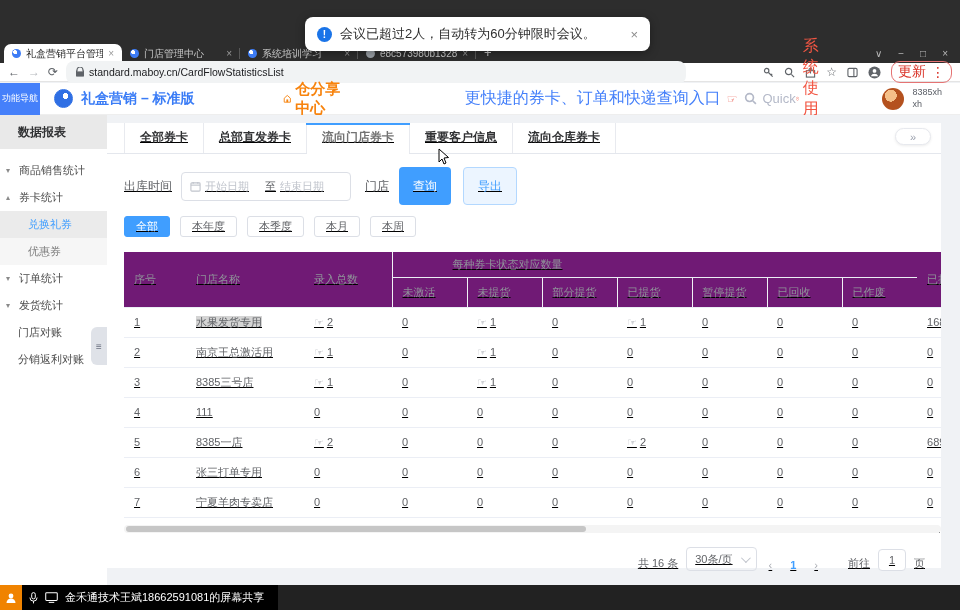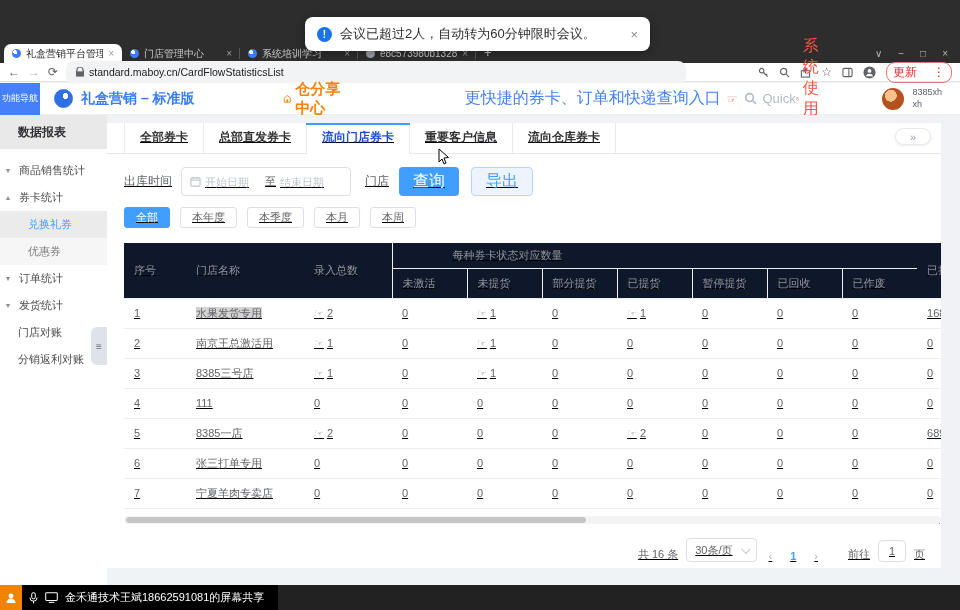--- a/index.html
+++ b/index.html
@@ -17,21 +17,21 @@
   .favicon.plain { background:#9aa0a6; }
   .btab-close { color:#9a9a9a; font-size:10px; line-height:1; }
   .newtab-btn { color:#c7c7c7; font-size:13px; margin:0 10px 3px 8px; }
   .wincontrols { margin-left:auto; display:flex; gap:16px; align-items:center; padding:0 12px 4px 0; color:#b9b9b9; font-size:10px; }
   .toolbar { position:absolute; left:0; top:63px; width:960px; height:19px; background:#fff; display:flex; align-items:center; padding:0 8px; gap:8px; border-bottom:1px solid #e4e4e4; }
   .nav-ic { color:#5f6368; font-size:12px; line-height:1; }
   .nav-ic.dim { color:#b6b9bd; }
   .urlbar { flex:1; height:23px; background:#f1f3f4; border-radius:8px; display:flex; align-items:center; gap:5px; padding:0 10px; max-width:620px; }
   .urlbar .url { font-size:10.5px; color:#202124; }
   .tb-right { margin-left:auto; display:flex; align-items:center; gap:10px; }
-  .update-pill { border:1px solid #e57373; color:#d93025; border-radius:9px; font-size:12px; padding:1px 6px; display:flex; gap:16px; align-items:center; }
+  .update-pill { border:1px solid #e57373; color:#d93025; border-radius:9px; font-size:14px; padding:1px 6px; display:flex; gap:5px; align-items:center; }
 
   
   .toast { position:absolute; left:305px; top:17px; width:345px; height:34px; background:#fff; border-radius:8px; box-shadow:0 2px 10px rgba(0,0,0,.35); display:flex; align-items:center; gap:8px; padding:0 12px; z-index:50; }
   .toast-ic { width:15px; height:15px; border-radius:50%; background:#1a74e8; color:#fff; font-size:10px; font-weight:bold; display:flex; align-items:center; justify-content:center; flex:none; }
   .toast-text { font-size:13px; color:#2f2f2f; white-space:nowrap; }
   .toast-close { margin-left:auto; color:#8b8b8b; font-size:13px; }
 
   
   .appbar { position:absolute; left:0; top:83px; width:960px; height:32px; background:#fff; display:flex; align-items:center; border-bottom:1px solid #eee; }
   .func-nav { width:40px; height:32px; background:#4580fa; color:#fff; font-size:9px; line-height:1.2; display:flex; align-items:center; justify-content:center; text-align:center; flex:none; }
@@ -57,46 +57,46 @@
   .side-item.sub.active { background:#ebebeb; color:#409eff; }
   .side-handle { position:absolute; right:0; top:212px; width:16px; height:38px; background:#dfe2e8; border-radius:6px 0 0 6px; display:flex; align-items:center; justify-content:center; color:#6b7280; font-size:10px; }
 
   .main-area { flex:1; background:#f0f2f5; padding:0 19px 25px 0; }
   .panel { background:#fff; height:445px; position:relative; padding:0 0 0 0;text-decoration:underline; }
 
   
   .main-tabs { display:flex; padding-left:17px; border-bottom:1px solid #e4e7ed; position:relative; margin-top:8px; }
   .mtab { height:30px; line-height:28px; padding:0 15px; font-size:12px; font-weight:bold; color:#303133; border-right:1px solid #e8eaef; position:relative; cursor:pointer; }
   .mtab:first-child { border-left:1px solid #e8eaef; }
-  .mtab.active { color:#1d4ed8; }
+  .mtab.active { color:#737373; }
   .mtab.active::before { content:""; position:absolute; left:-1px; right:-1px; top:0; height:2px; background:#409eff; }
   .mtab.active::after { content:""; position:absolute; left:0; right:0; bottom:-1px; height:1px; background:#fff; }
   .collapse-pill { position:absolute; right:10px; top:5px; width:36px; height:17px; border:1px solid #e7e9ee; border-radius:9px; box-shadow:0 1px 3px rgba(0,0,0,.08); display:flex; align-items:center; justify-content:center; color:#9aa0ad; font-size:11px; background:#fff; }
 
   
   .filter-row { display:flex; align-items:center; margin:13px 0 0 17px; font-size:12px; color:#606266; }
   .date-range { width:170px; height:29px; border:1px solid #dcdfe6; border-radius:4px; display:flex; align-items:center; padding:0 8px; gap:4px; margin-left:9px; }
   .date-range input { border:none; outline:none; width:56px; font-size:11px; color:#606266; font-family:inherit; }
   .date-range input::placeholder { color:#c0c4cc; }
   .sep-to { color:#606266; font-size:11px; }
   .store-label { margin-left:14px; }
   .select { width:122px; height:29px; border:1px solid #dcdfe6; border-radius:4px; display:flex; align-items:center; justify-content:space-between; padding:0 10px; margin-left:9px; color:#c0c4cc; font-size:11px; }
   .chev { width:7px; height:7px; border-right:1px solid #c0c4cc; border-bottom:1px solid #c0c4cc; transform:rotate(45deg) translateY(-2px); }
-  .btn { height:29px; border-radius:4px; font-size:16px; padding:12px 14px; display:flex; align-items:center; cursor:pointer; }
+  .btn { height:38px; border-radius:4px; font-size:12px; padding:12px 14px; display:flex; align-items:center; cursor:pointer; }
   .btn-primary { background:#409eff; color:#fff; margin-left:10px; }
   .btn-plain { background:#ecf5ff; color:#409eff; border:1px solid #b3d8ff; margin-left:12px; }
   .chips { display:flex; gap:10px; margin:11px 0 0 17px; }
   .chip { height:21px; padding:0 11px; display:flex; align-items:center; font-size:11px; border:1px solid #dcdfe6; border-radius:3px; color:#606266; background:#fff; cursor:pointer; }
   .chip.active { background:#409eff; border-color:#409eff; color:#fff; }
 
   
   .table-wrap { margin:15px 0 0 17px; width:817px; height:281px; overflow:hidden; position:relative; }
   table { border-collapse:collapse; table-layout:fixed; width:863px; }
   th, td { font-size:11px; text-align:left; padding:0 10px; overflow:hidden; white-space:nowrap; }
-  thead th { color:#8f9399; font-weight:normal; background:#0f172a; border-bottom:1px solid #ebeef5; }
+  thead th { color:#8f9399; font-weight:normal; background:#701a75; border-bottom:1px solid #ebeef5; }
   thead tr.group-row th { height:25px; }
   thead tr.sub-row th { height:30px; border-left:1px solid #f0f2f5; }
   th.group-th { text-align:left; padding-left:60px; border-left:1px solid #f0f2f5; }
   tbody td { height:30px; color:#606266; border-bottom:1px solid #ebeef5; }
   .store-name.selected { background:#d4d4d4; }
   .cell-finger { color:#a8abb2; font-size:11px; margin-right:3px; }
   .hscroll { position:absolute; left:0; bottom:0; width:817px; height:8px; background:#f4f4f4; border-radius:4px; }
   .hscroll .thumb { position:absolute; left:2px; top:1px; width:460px; height:6px; background:#c6c6c6; border-radius:3px; }
 
   

